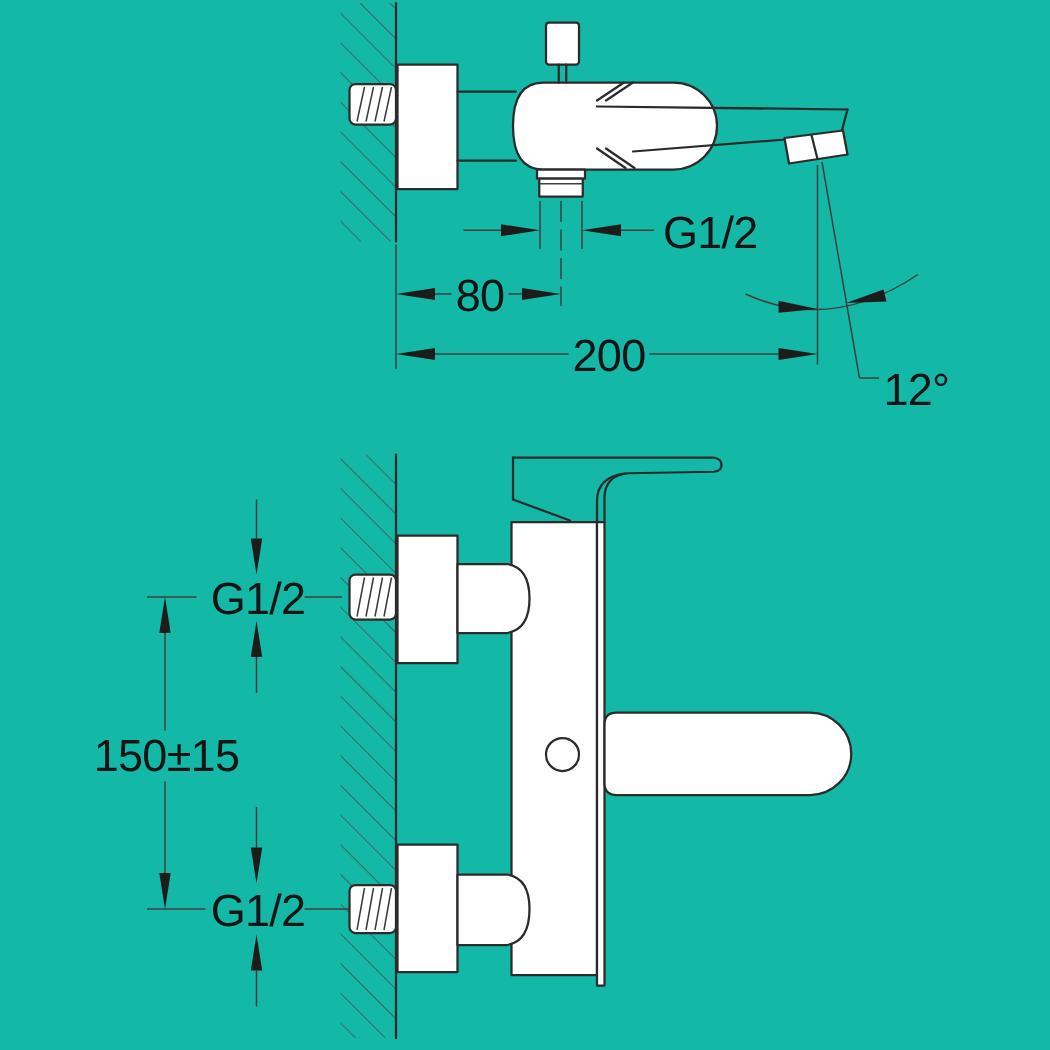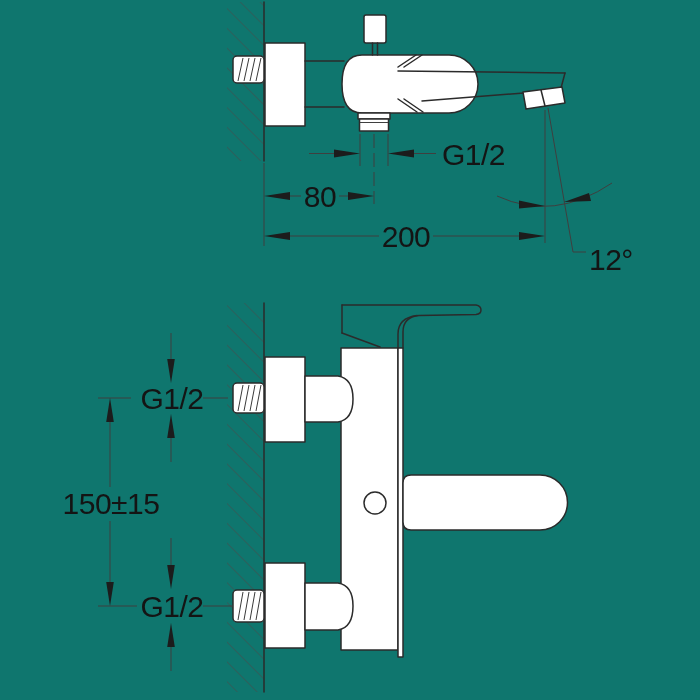--- a/index.html
+++ b/index.html
@@ -1,16 +1,16 @@
 <!DOCTYPE html>
 <html><head>
 <meta charset="utf-8">
 <style>
   html,body{margin:0;padding:0;background:#ffffff;}
-  .canvas{width:700px;height:700px;position:relative;background:#0f766e;overflow:hidden;}
+  .canvas{width:700px;height:700px;position:relative;background:#14b8a6;overflow:hidden;}
   svg{display:block;}
   .outline{fill:#ffffff;stroke:#2b2b2b;stroke-width:1.5;stroke-linejoin:round;}
   .edge{fill:none;stroke:#2b2b2b;stroke-width:1.5;stroke-linejoin:round;stroke-linecap:round;}
   .thin{fill:none;stroke:#3f3f3f;stroke-width:1;}
   .center{fill:none;stroke:#3f3f3f;stroke-width:1;stroke-dasharray:14 5;}
   .hatchline{stroke:#4a4a4a;stroke-width:1;}
   .thread{fill:none;stroke:#3a3a3a;stroke-width:1;}
   .arrow{fill:#1c1c1c;stroke:none;}
   .dimtext{font-family:"Liberation Sans", sans-serif;font-size:30px;fill:#141414;letter-spacing:-0.5px;}
 </style>

